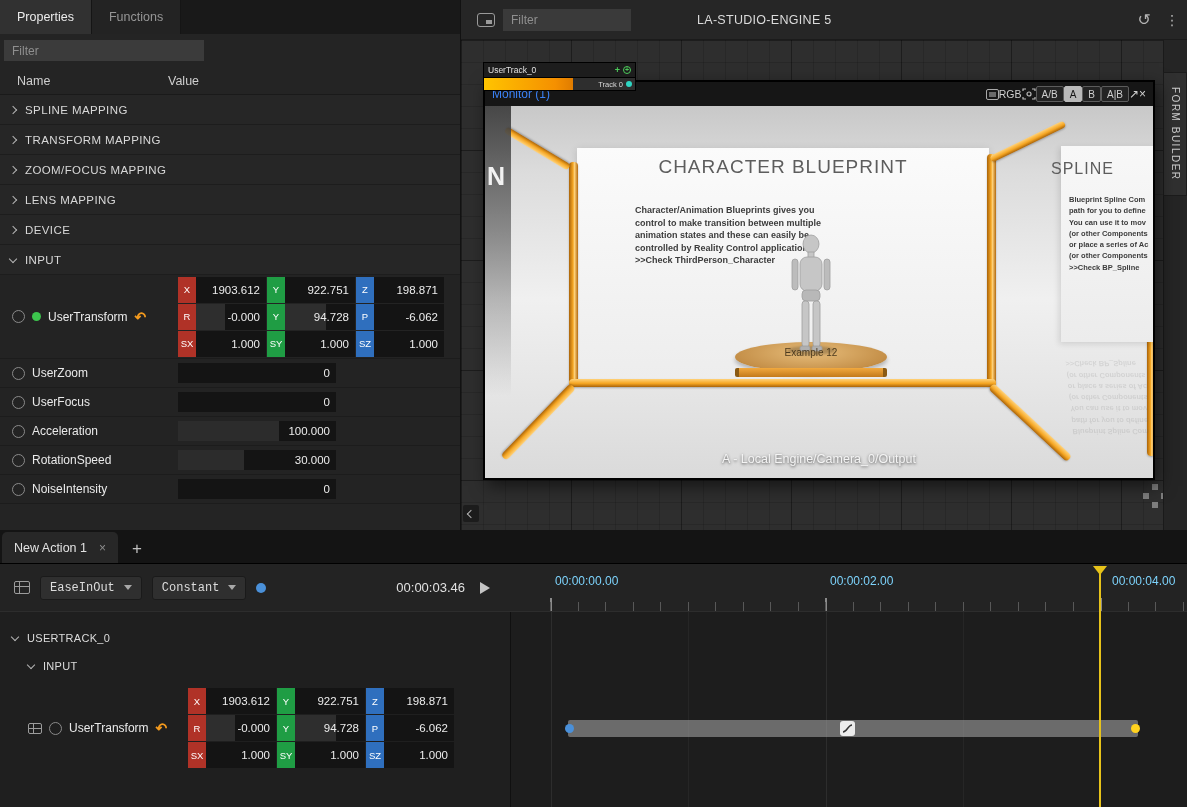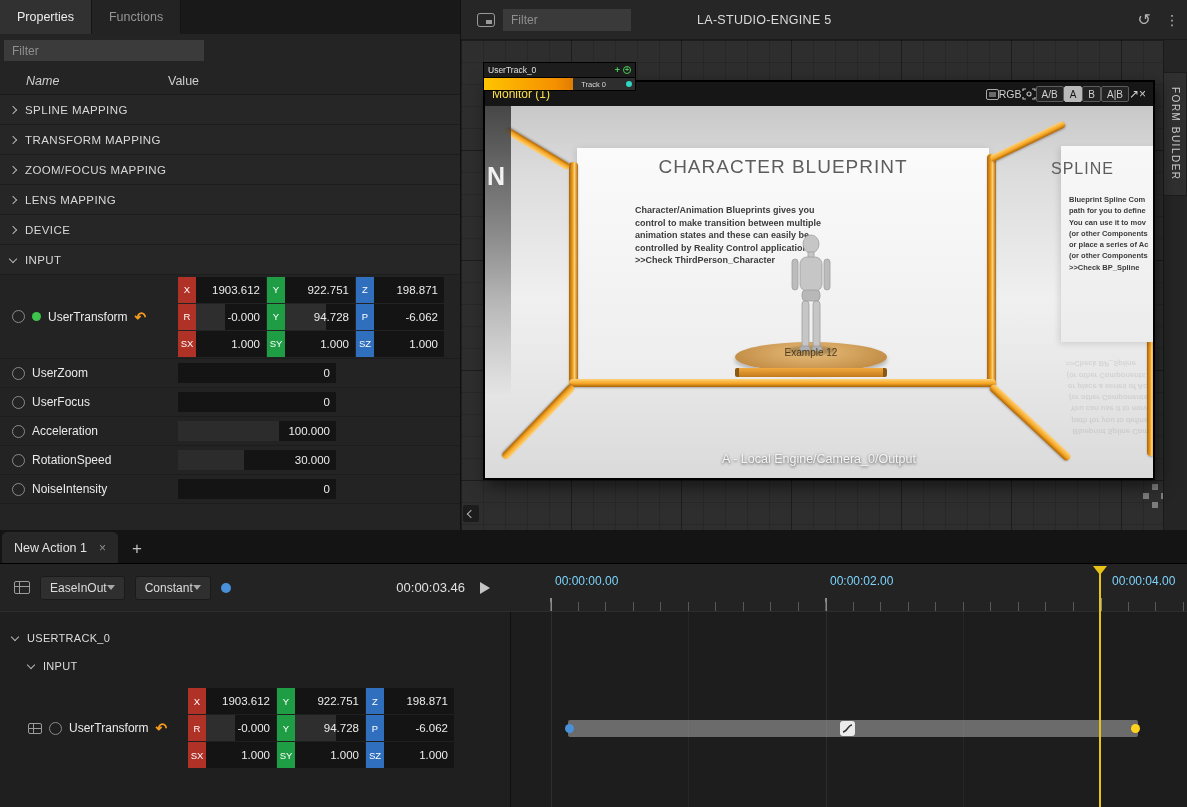--- a/index.html
+++ b/index.html
@@ -9,21 +9,21 @@
 
   
   .left-panel { position:absolute; left:0; top:0; width:461px; height:530px; background:#242424; border-right:1px solid #121212; }
   .lp-tabs { height:34px; background:#191919; display:flex; align-items:stretch; }
   .lp-tab { padding:0 17px; display:flex; align-items:center; font-size:12.5px; color:#969696; background:#232323; border-right:1px solid #151515; cursor:default; }
   .lp-tab.active { background:#313131; color:#ececec; }
   .lp-filter-wrap { padding:6px 4px; }
   .lp-filter { width:200px; height:21px; background:#3b3b3b; border:none; outline:none; color:#c3c3c3; font-size:12px; padding:0 8px; font-family:"Liberation Sans",sans-serif; }
   .lp-filter::placeholder { color:#8f8f8f; }
   .lp-header { display:flex; height:28px; align-items:center; font-size:12.5px; color:#cfcfcf; border-bottom:1px solid #1a1a1a; }
-  .lp-header .col-name { padding-left:26px; width:168px;font-style:italic; }
+  .lp-header .col-name { padding-left:17px; width:168px; }
   .lp-section { height:30px; display:flex; align-items:center; gap:9px; padding-left:10px; font-size:11.5px; color:#d8d8d8; border-bottom:1px solid #1d1d1d; background:#262626; letter-spacing:.4px; }
   .chevron { width:6px; height:6px; border-right:1.6px solid #b5b5b5; border-bottom:1.6px solid #b5b5b5; display:inline-block; flex:none; }
   .chevron.right { transform:rotate(-45deg); }
   .chevron.down  { transform:rotate(45deg); margin-top:-2px; }
   .chevron.left  { transform:rotate(135deg); }
 
   .prop-rows { background:#222; }
   .prop-row { display:flex; border-bottom:1px solid #1c1c1c; background:#232323; align-items:center; }
   .prop-row.tall { height:84px; }
   .prop-row.h29 { height:29px; }
@@ -69,27 +69,27 @@
   .fit-icon { position:absolute; left:682px; top:484px; z-index:3; opacity:.85; }
 
   
   .node-peek { position:absolute; left:22px; top:62px; width:153px; z-index:9; }
   .node-title { height:16px; background:#1d1d1d; border:1px solid #000; display:flex; align-items:center; font-size:8.5px; color:#e0e0e0; padding:0 4px; gap:4px; }
   .node-title .spacer { margin-left:auto; display:flex; gap:3px; align-items:center; }
   .mini-plus { color:#4ccb5a; font-size:9px; font-weight:bold; line-height:1; }
   .mini-circle-plus { width:8px; height:8px; border:1px solid #4ccb5a; border-radius:50%; color:#4ccb5a; font-size:7px; line-height:6px; text-align:center; font-weight:bold; }
   .node-band { height:13px; display:flex; border:1px solid #000; border-top:none; }
   .node-band .band-grad { flex:1; background:linear-gradient(90deg,#ffc400,#f59000 80%,#e07c00); }
-  .node-band .band-pin { width:62px; background:#2e2e2e; display:flex; align-items:center; justify-content:flex-end; gap:20px; padding-right:3px; font-size:7.5px; color:#d8d8d8; }
+  .node-band .band-pin { width:62px; background:#2e2e2e; display:flex; align-items:center; justify-content:flex-end; gap:3px; padding-right:3px; font-size:7.5px; color:#d8d8d8; }
   .pin-dot { width:6px; height:6px; border-radius:50%; background:#2fd6c3; flex:none; }
 
   
   .monitor { position:absolute; left:22px; top:80px; width:672px; height:400px; background:#000; border:2px solid #000; box-shadow:4px 6px 16px rgba(0,0,0,.55); z-index:8; }
   .mon-bar { height:24px; background:#161616; display:flex; align-items:center; padding:0 7px; gap:6px; }
-  .mon-title { font-size:12px; color:#fde047; }
+  .mon-title { font-size:12px; color:#3b82f6; }
   .mon-right { margin-left:auto; display:flex; align-items:center; }
   .mon-rgb-icon { width:13px; height:11px; border:1px solid #aaa; border-radius:2px; position:relative; }
   .mon-rgb-icon::after { content:""; position:absolute; left:2px; top:2px; right:2px; bottom:2px; background:#6a6a6a; }
   .mon-label { font-size:10.5px; color:#cfcfcf; }
   .mon-btn { height:16px; padding:0 5px; border:1px solid #5c5c5c; color:#cfcfcf; font-size:10px; display:flex; align-items:center; border-radius:2px; background:#232323; }
   .mon-btn.sel { background:#b9b9b9; color:#151515; border-color:#b9b9b9; }
   .mon-glyph { color:#cfcfcf; font-size:12px; line-height:1; }
 
   .viewport { position:relative; width:668px; height:372px; overflow:hidden;
     background:linear-gradient(180deg,#c8c8c8 0%,#dcdcdc 18%,#f0f0f0 52%,#e6e6e6 75%,#dadada 100%); }
@@ -116,21 +116,21 @@
   
   .bottom-panel { position:absolute; left:0; top:530px; width:1187px; height:277px; background:#1e1e1e; }
   .bp-tabs { height:34px; background:#141414; display:flex; align-items:flex-end; border-bottom:1px solid #000; }
   .bp-tab { height:31px; background:#272727; display:flex; align-items:center; gap:12px; padding:0 12px; font-size:12.5px; color:#e2e2e2; border-radius:5px 5px 0 0; margin-left:2px; }
   .bp-tab-close { color:#8d8d8d; font-size:12px; }
   .bp-plus { color:#c0c0c0; font-size:17px; margin-left:14px; padding-bottom:4px; }
   .bp-toolbar { position:absolute; left:0; top:34px; width:510px; height:48px; background:#232323; border-bottom:1px solid #2d2d2d; display:flex; align-items:center; gap:10px; padding-left:14px; }
   .grid-icon { width:16px; height:13px; border:1px solid #9c9c9c; border-radius:2px; flex:none;
     background:linear-gradient(#9c9c9c,#9c9c9c) 4px 0/1px 100% no-repeat, linear-gradient(#9c9c9c,#9c9c9c) 0 4px/100% 1px no-repeat; }
   .grid-icon.sm { width:14px; height:11px; }
-  .dropdown { height:24px; background:#2f2f2f; border:1px solid #1a1a1a; border-radius:3px; display:flex; align-items:center; padding:0 9px; font-size:12px; color:#dcdcdc; }
+  .dropdown { height:24px; background:#2f2f2f; border:1px solid #1a1a1a; border-radius:3px; display:flex; align-items:center; gap:9px; padding:0 9px; font-size:12px; color:#dcdcdc;font-family:Liberation Mono, monospace; }
   .caret { width:0; height:0; border-left:4px solid transparent; border-right:4px solid transparent; border-top:5px solid #a8a8a8; }
   .blue-dot { width:10px; height:10px; border-radius:50%; background:#4a90d9; }
   .tb-time { position:absolute; right:45px; font-size:13px; color:#e0e0e0; }
   .play-icon { position:absolute; right:20px; width:0; height:0; border-left:10px solid #c4c4c4; border-top:6px solid transparent; border-bottom:6px solid transparent; }
   .bp-ruler { position:absolute; left:510px; top:34px; width:677px; height:48px; background:#232323; border-bottom:1px solid #2d2d2d; overflow:hidden; }
   .ruler-label { position:absolute; top:10px; font-size:12px; color:#7dd3fc; white-space:nowrap; }
   .ruler-ticks { position:absolute; left:40px; right:0; bottom:0; height:9px;
     background:repeating-linear-gradient(90deg,#585858 0 1px,transparent 1px 27.5px); }
   .ruler-major { position:absolute; bottom:0; width:2px; height:13px; background:#8a8a8a; }
   .bp-content { position:absolute; left:0; top:82px; right:0; bottom:0; background:#1f1f1f; }

